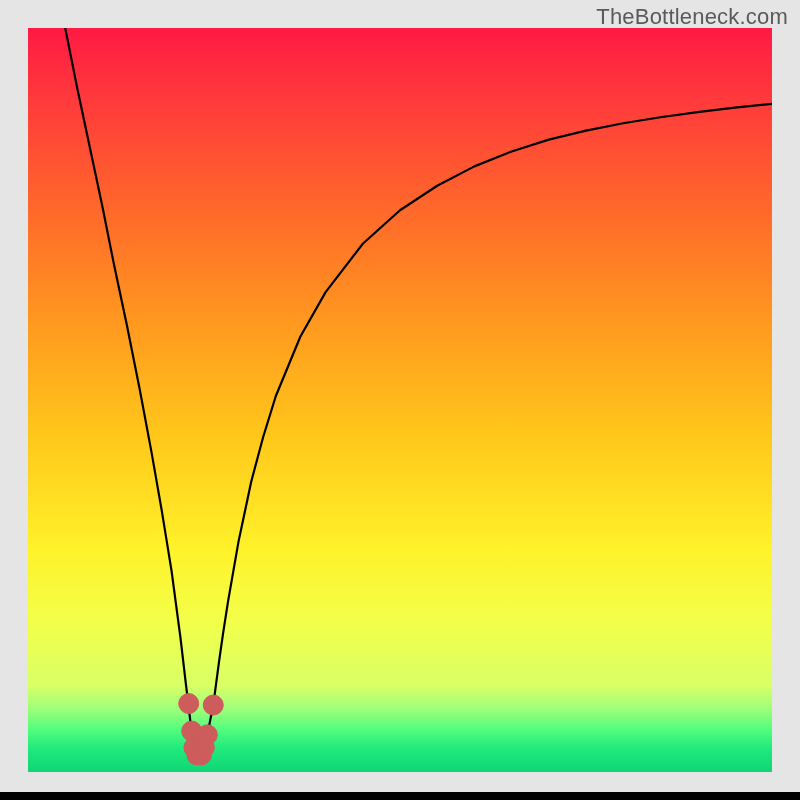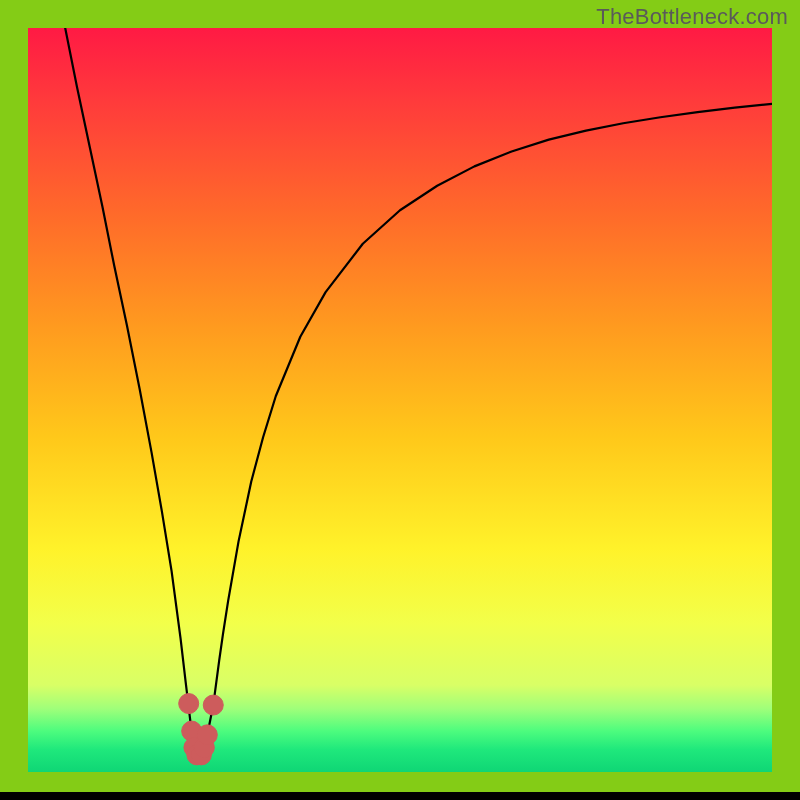--- a/index.html
+++ b/index.html
@@ -10,21 +10,21 @@
     background: #000;
     overflow: hidden;
     font-family: Arial, Helvetica, sans-serif;
   }
   .frame {
     position: absolute;
     left: 0;
     top: 0;
     width: 800px;
     height: 792px;
-    background: #84cc16;
+    background: #e5e5e5;
   }
   .plot-area {
     position: absolute;
     left: 28px;
     top: 28px;
     width: 744px;
     height: 744px;
     overflow: hidden;
   }
   .watermark {

